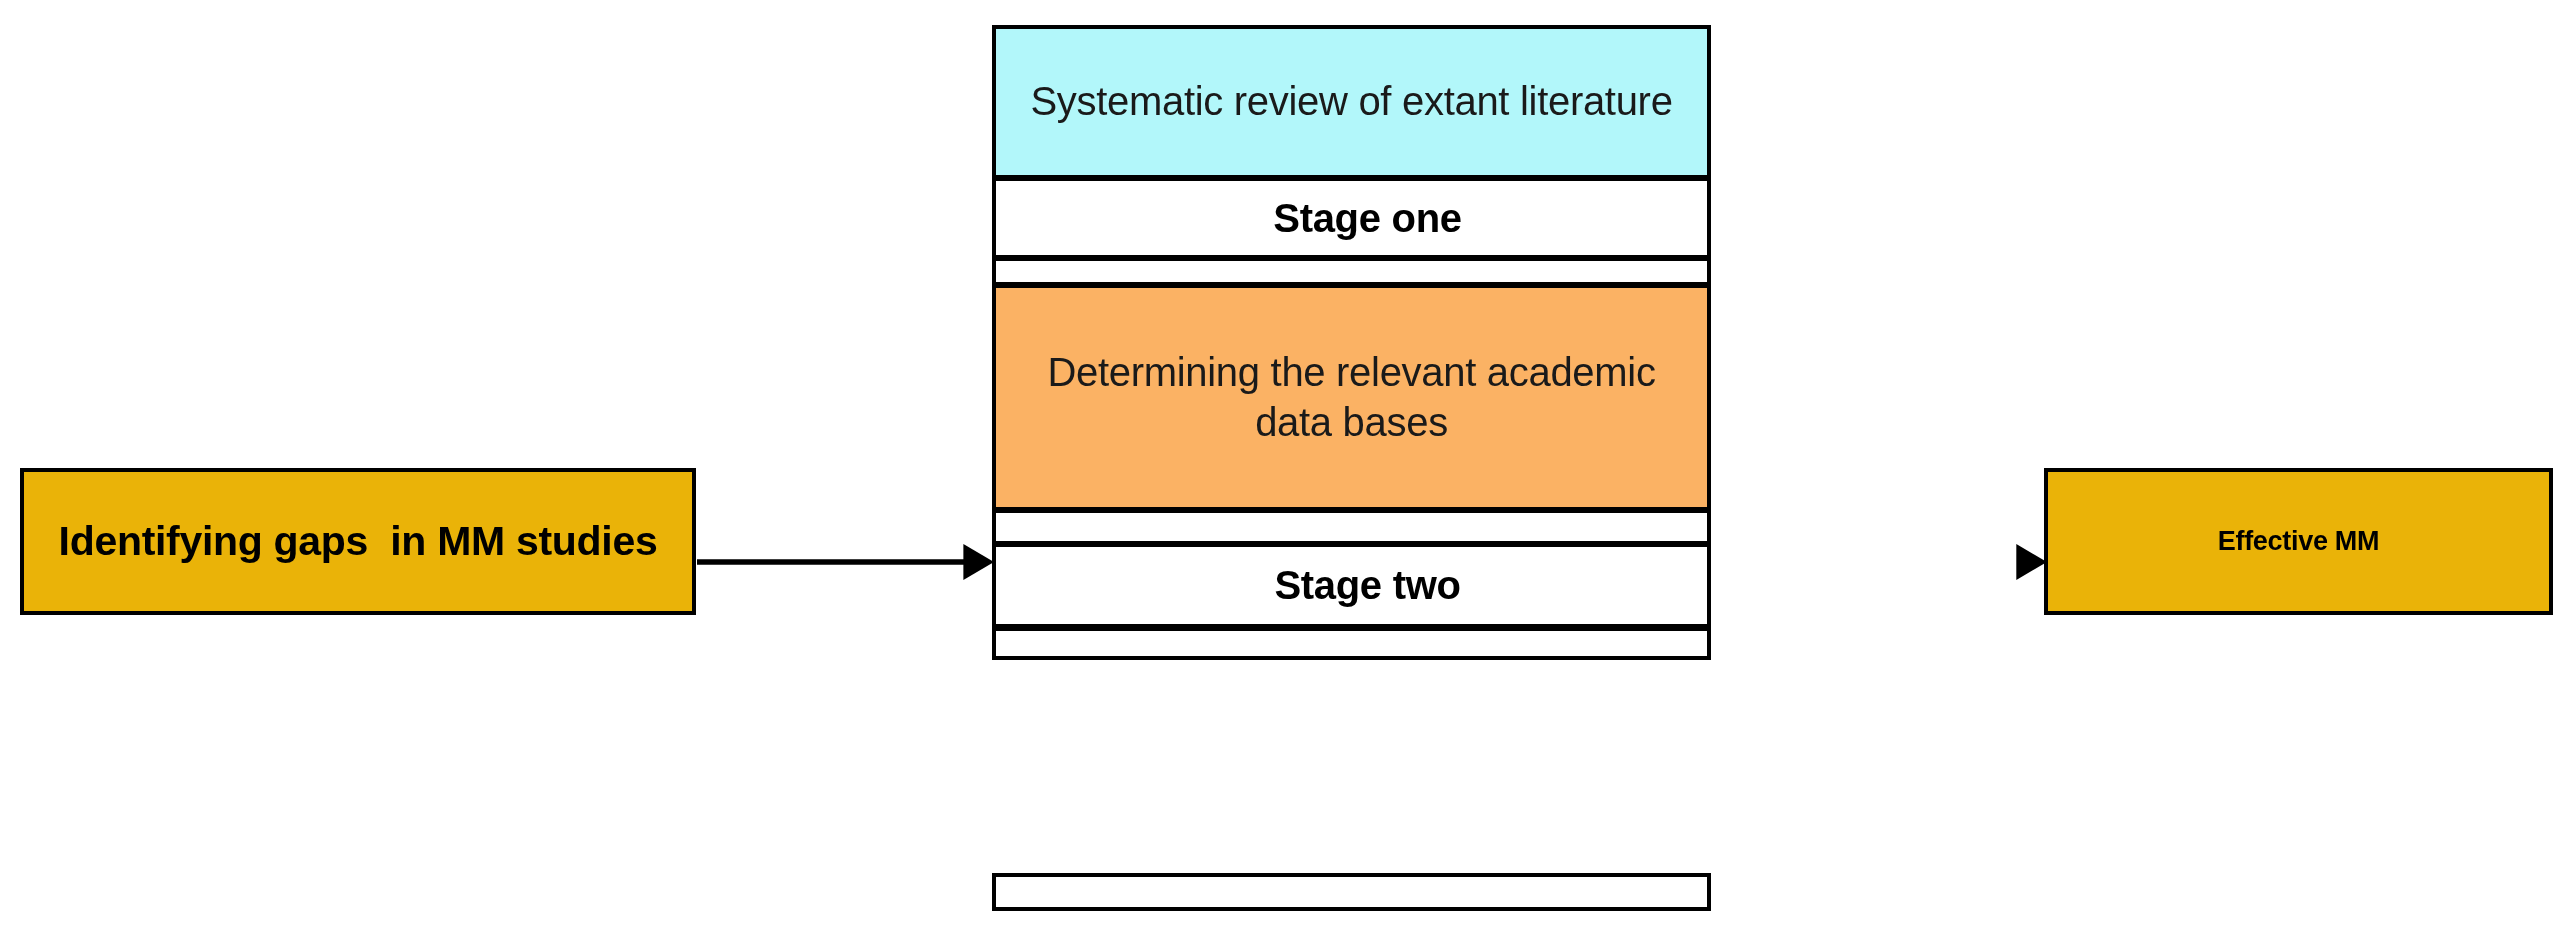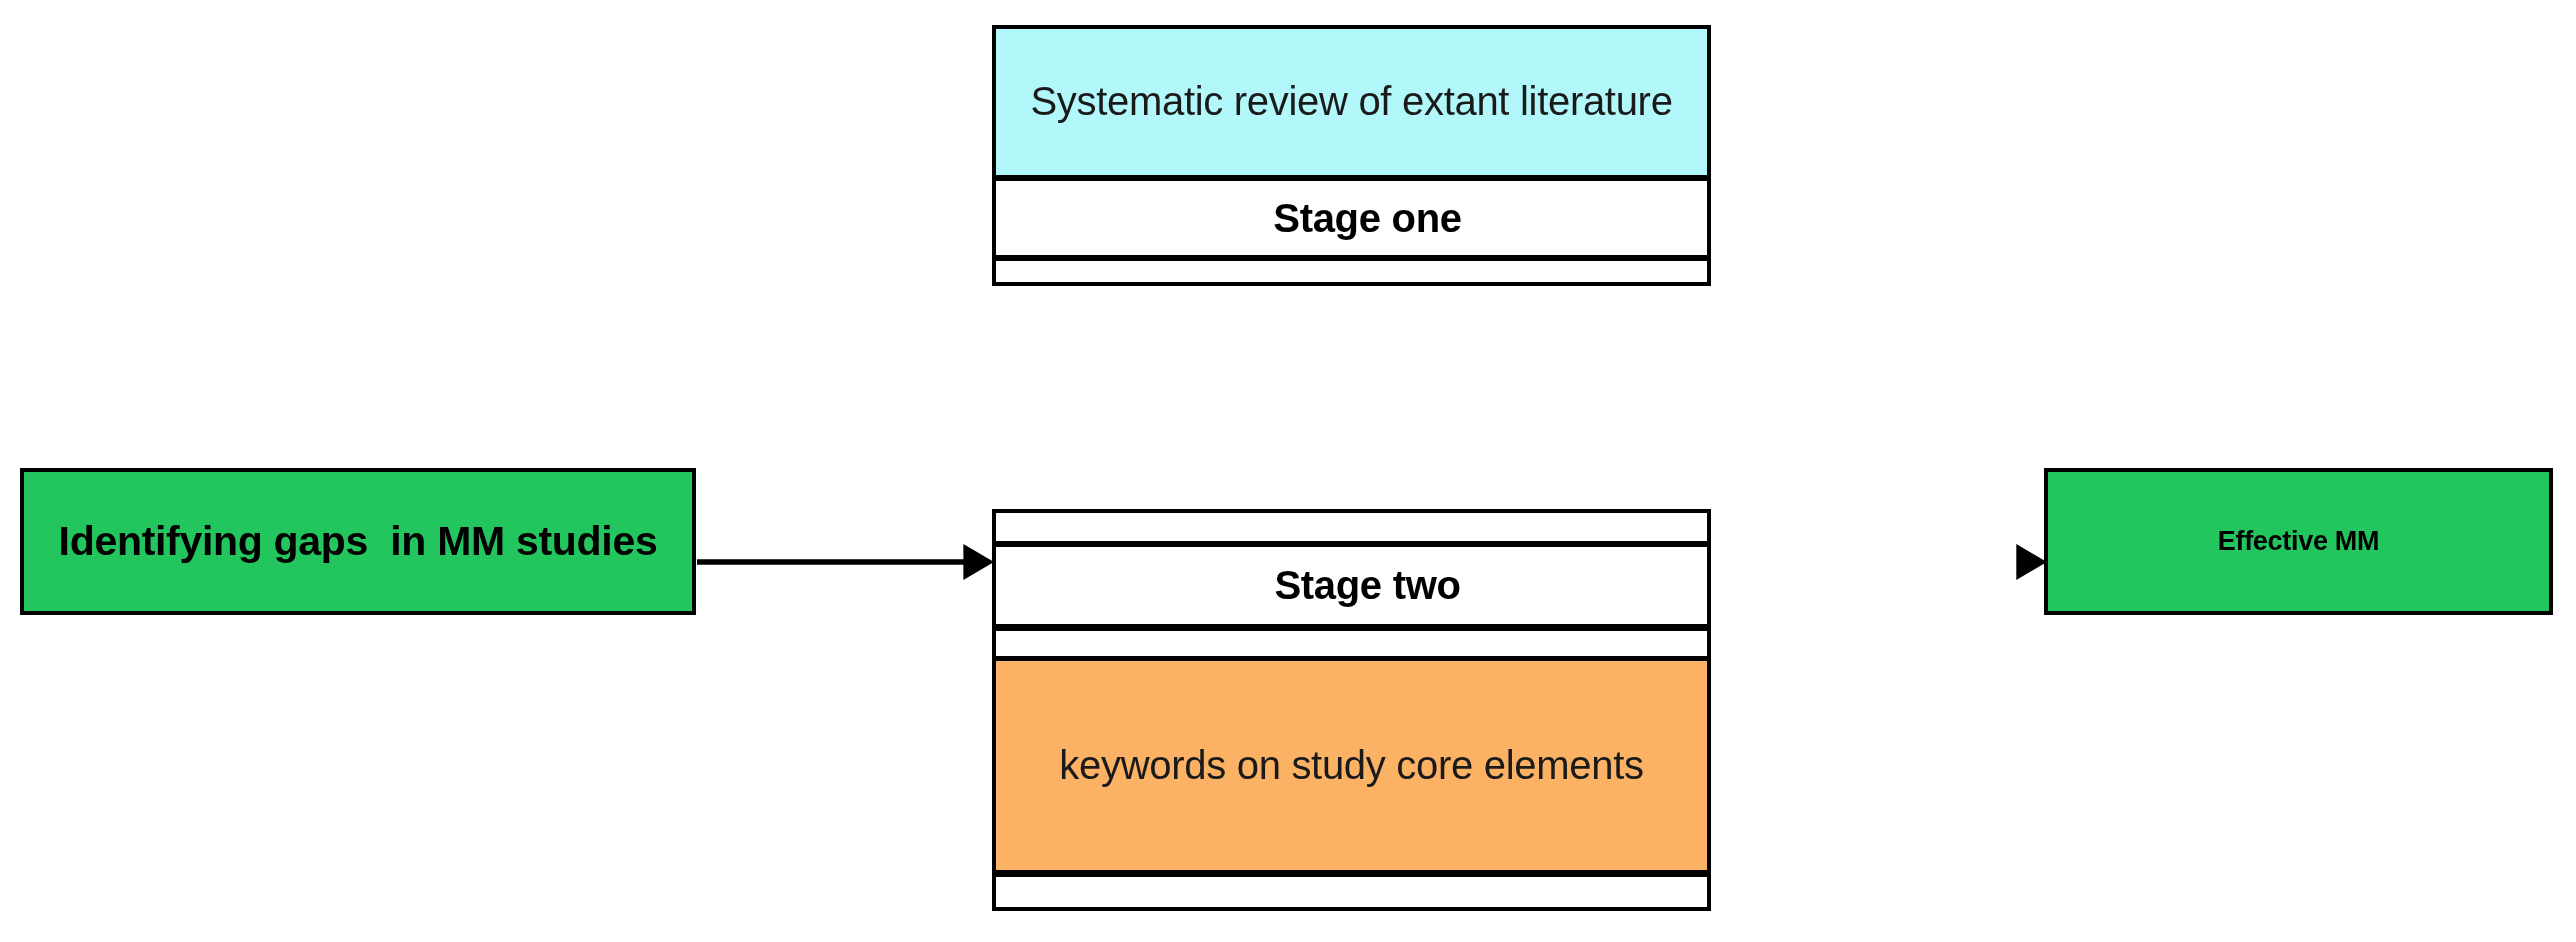--- a/index.html
+++ b/index.html
@@ -19,21 +19,21 @@
     height: 942px;
     background: #ffffff;
     overflow: hidden;
   }
 
   
   .box {
     position: absolute;
     box-sizing: border-box;
     border: 4.5px solid #000000;
-    background: #22c55e;
+    background: #eab308;
     display: flex;
     align-items: center;
     justify-content: center;
     text-align: center;
   }
   .box-text {
     display: block;
     width: 100%;
     padding: 0 9px;
     box-sizing: border-box;
@@ -148,36 +148,36 @@
     </div>
 
     <div class="band fill-white type-label" style="top:152px; height:82px;">
       <span class="band-text">Stage one</span>
     </div>
 
     <div class="band fill-white type-spacer" style="top:232px; height:29px;">
       <span class="band-text"></span>
     </div>
 
+    <div class="band fill-orange type-content" style="top:259px; height:227px;">
+      <span class="band-text">Determining the relevant academic data bases</span>
+    </div>
 
     <div class="band fill-white type-spacer" style="top:484px; height:36px;">
       <span class="band-text"></span>
     </div>
 
     <div class="band fill-white type-label" style="top:518px; height:85px;">
       <span class="band-text">Stage two</span>
     </div>
 
     <div class="band fill-white type-spacer" style="top:602px; height:33px;">
       <span class="band-text"></span>
     </div>
 
-    <div class="band fill-orange type-content" style="top:632px; height:217px;">
-      <span class="band-text">keywords on study core elements</span>
-    </div>
 
     <div class="band fill-white type-spacer" style="top:848px; height:38px;">
       <span class="band-text"></span>
     </div>
 
   </div>
 
   <div class="connector" id="arrow-right" style="left:1711px; top:535px; width:337px;">
     <svg width="337" height="54" viewBox="0 0 372 60" aria-hidden="true">
       <defs>

